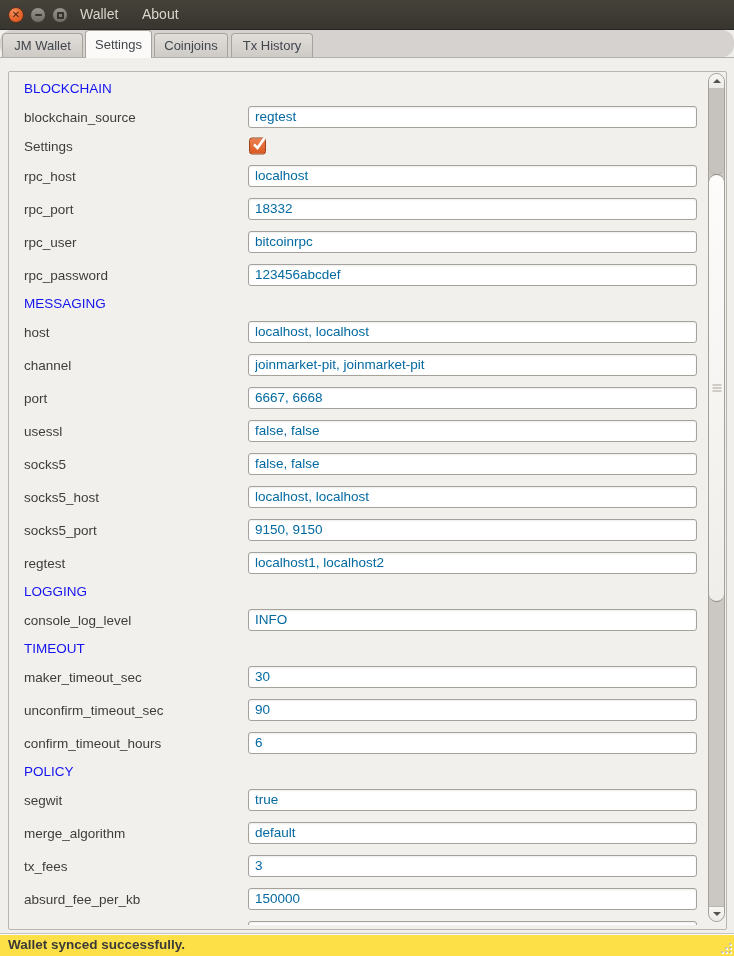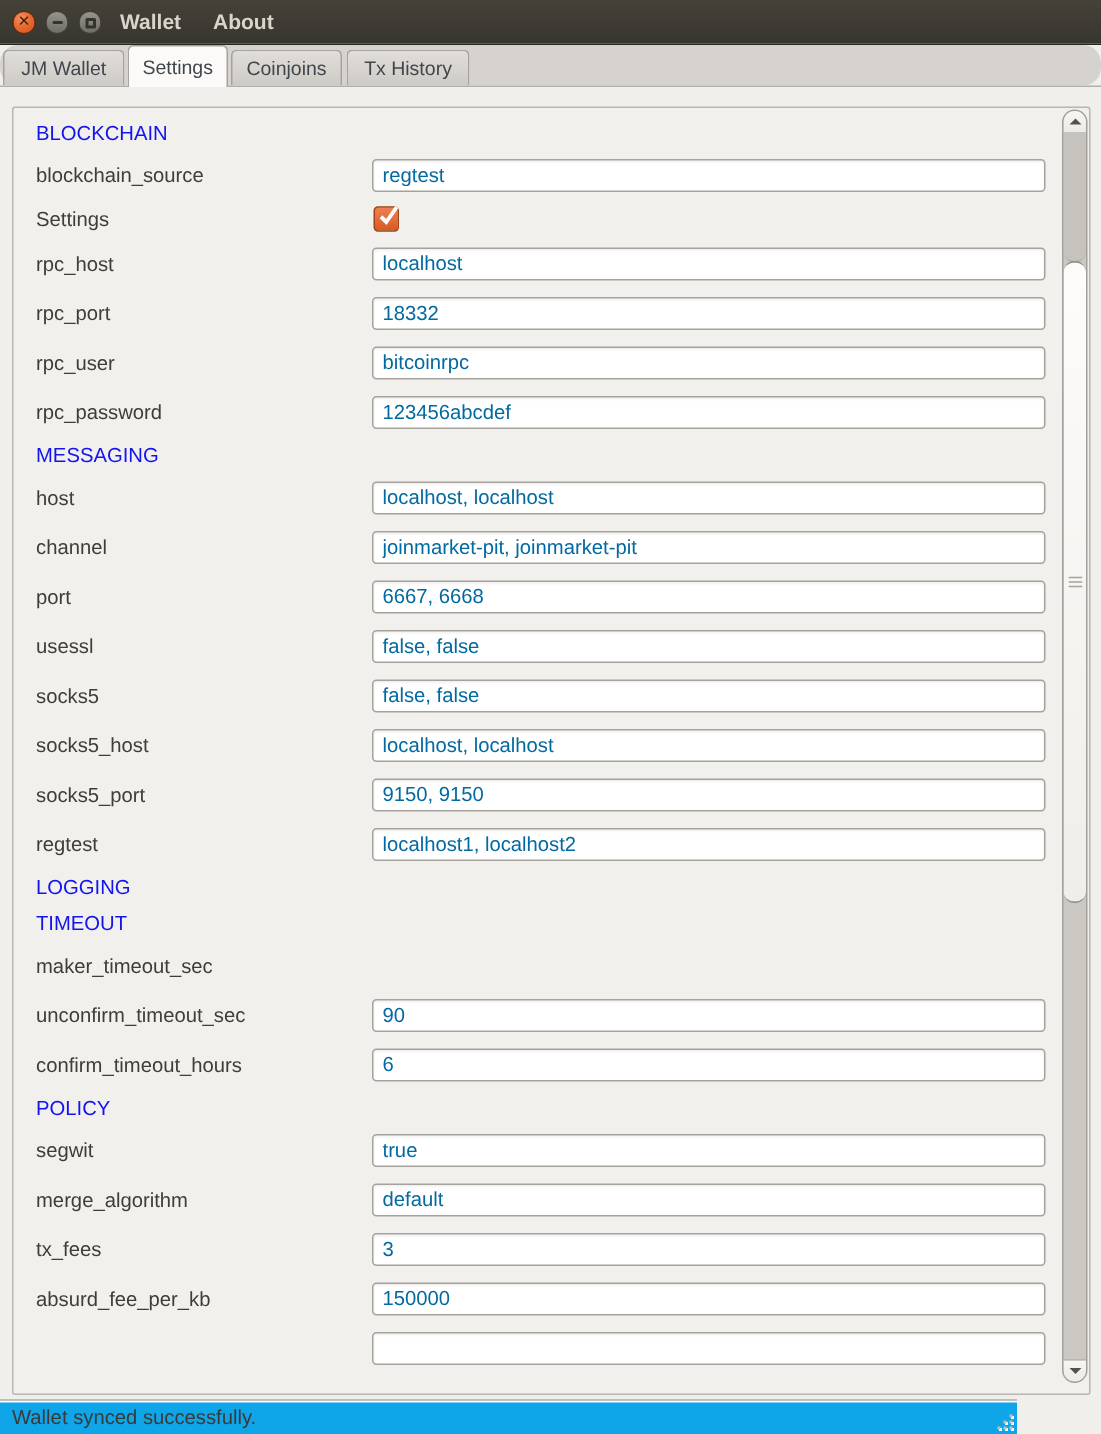--- a/index.html
+++ b/index.html
@@ -28,21 +28,21 @@
   .winbtn.minmax{
     background:linear-gradient(#96948D 0%,#6F6D66 100%);
     border:1px solid #403E39;
   }
   .winbtn.min{left:30px}
   .winbtn.max{left:52px}
   .glyph-min{width:7px;height:2px;background:#34332E;border-radius:1px}
   .glyph-max{width:7px;height:7px;border:2px solid #34332E;box-sizing:border-box;border-radius:1px}
   .menuitem{
     position:absolute;top:0;height:30px;line-height:29px;
-    color:#D9D5CC;font-size:14px;font-weight:700;cursor:default;
+    color:#D9D5CC;font-size:14px;font-weight:400;cursor:default;
   }
   .menuitem.m0{left:80px}
   .menuitem.m1{left:142px}
   
   .tabbar{
     position:absolute;left:0;top:30px;width:734px;height:27px;
     background:#D6D2CF;
     border-radius:12px;
   }
   .tab{
@@ -121,23 +121,23 @@
   .sb-thumb{
     position:absolute;left:0;right:0;top:100px;height:428px;
     background:linear-gradient(#FDFCFB,#F0EEEA);
     border-top:1px solid #918D87;border-bottom:1px solid #918D87;
     border-radius:8px;box-sizing:border-box;
   }
   .sb-grips{position:absolute;left:50%;top:50%;transform:translate(-50%,-50%)}
   .sb-grips div{width:9px;height:1px;background:#A7A29C;margin:2px 0}
   
   .statusbar{
-    position:absolute;left:0;bottom:0;width:678px;height:23px;
-    background:#0ea5e9;border-top:1px solid #C6C2BD;
-    box-shadow:inset 0 1px 0 #FBFAF8;box-sizing:border-box;
+    position:absolute;left:0;bottom:0;width:734px;height:23px;
+    background:#fde047;border-top:1px solid #C6C2BD;
+    box-shadow:inset 0 1px 0 #FBFAF8;box-sizing:border-box;font-weight:bold;
   }
   .statusmsg{position:absolute;left:8px;top:0;line-height:21px;font-size:13.5px;color:#3B3A37}
   .grip{position:absolute;right:3px;bottom:3px;width:13px;height:13px}
   .grip i{position:absolute;width:2px;height:2px;background:#C2BEB8;box-shadow:1px 1px 0 #FDFCFA}
   .grip i:nth-child(1){right:0;bottom:8px}
   .grip i:nth-child(2){right:0;bottom:4px}
   .grip i:nth-child(3){right:4px;bottom:4px}
   .grip i:nth-child(4){right:0;bottom:0}
   .grip i:nth-child(5){right:4px;bottom:0}
   .grip i:nth-child(6){right:8px;bottom:0}
@@ -231,25 +231,30 @@
     <span class="flabel">socks5_port</span>
     <input class="finput" readonly="" value="9150, 9150" style="">
   </div>
         <div class="row field">
     <span class="flabel">regtest</span>
     <input class="finput" readonly="" value="localhost1, localhost2" style="">
   </div>
         <div class="row section">
     <span>LOGGING</span>
   </div>
+        <div class="row field">
+    <span class="flabel">console_log_level</span>
+    <input class="finput" readonly="" value="INFO" style="">
+  </div>
         <div class="row section">
     <span>TIMEOUT</span>
   </div>
         <div class="row field">
     <span class="flabel">maker_timeout_sec</span>
+    <input class="finput" readonly="" value="30" style="">
   </div>
         <div class="row field">
     <span class="flabel">unconfirm_timeout_sec</span>
     <input class="finput" readonly="" value="90" style="">
   </div>
         <div class="row field">
     <span class="flabel">confirm_timeout_hours</span>
     <input class="finput" readonly="" value="6" style="">
   </div>
         <div class="row section">

